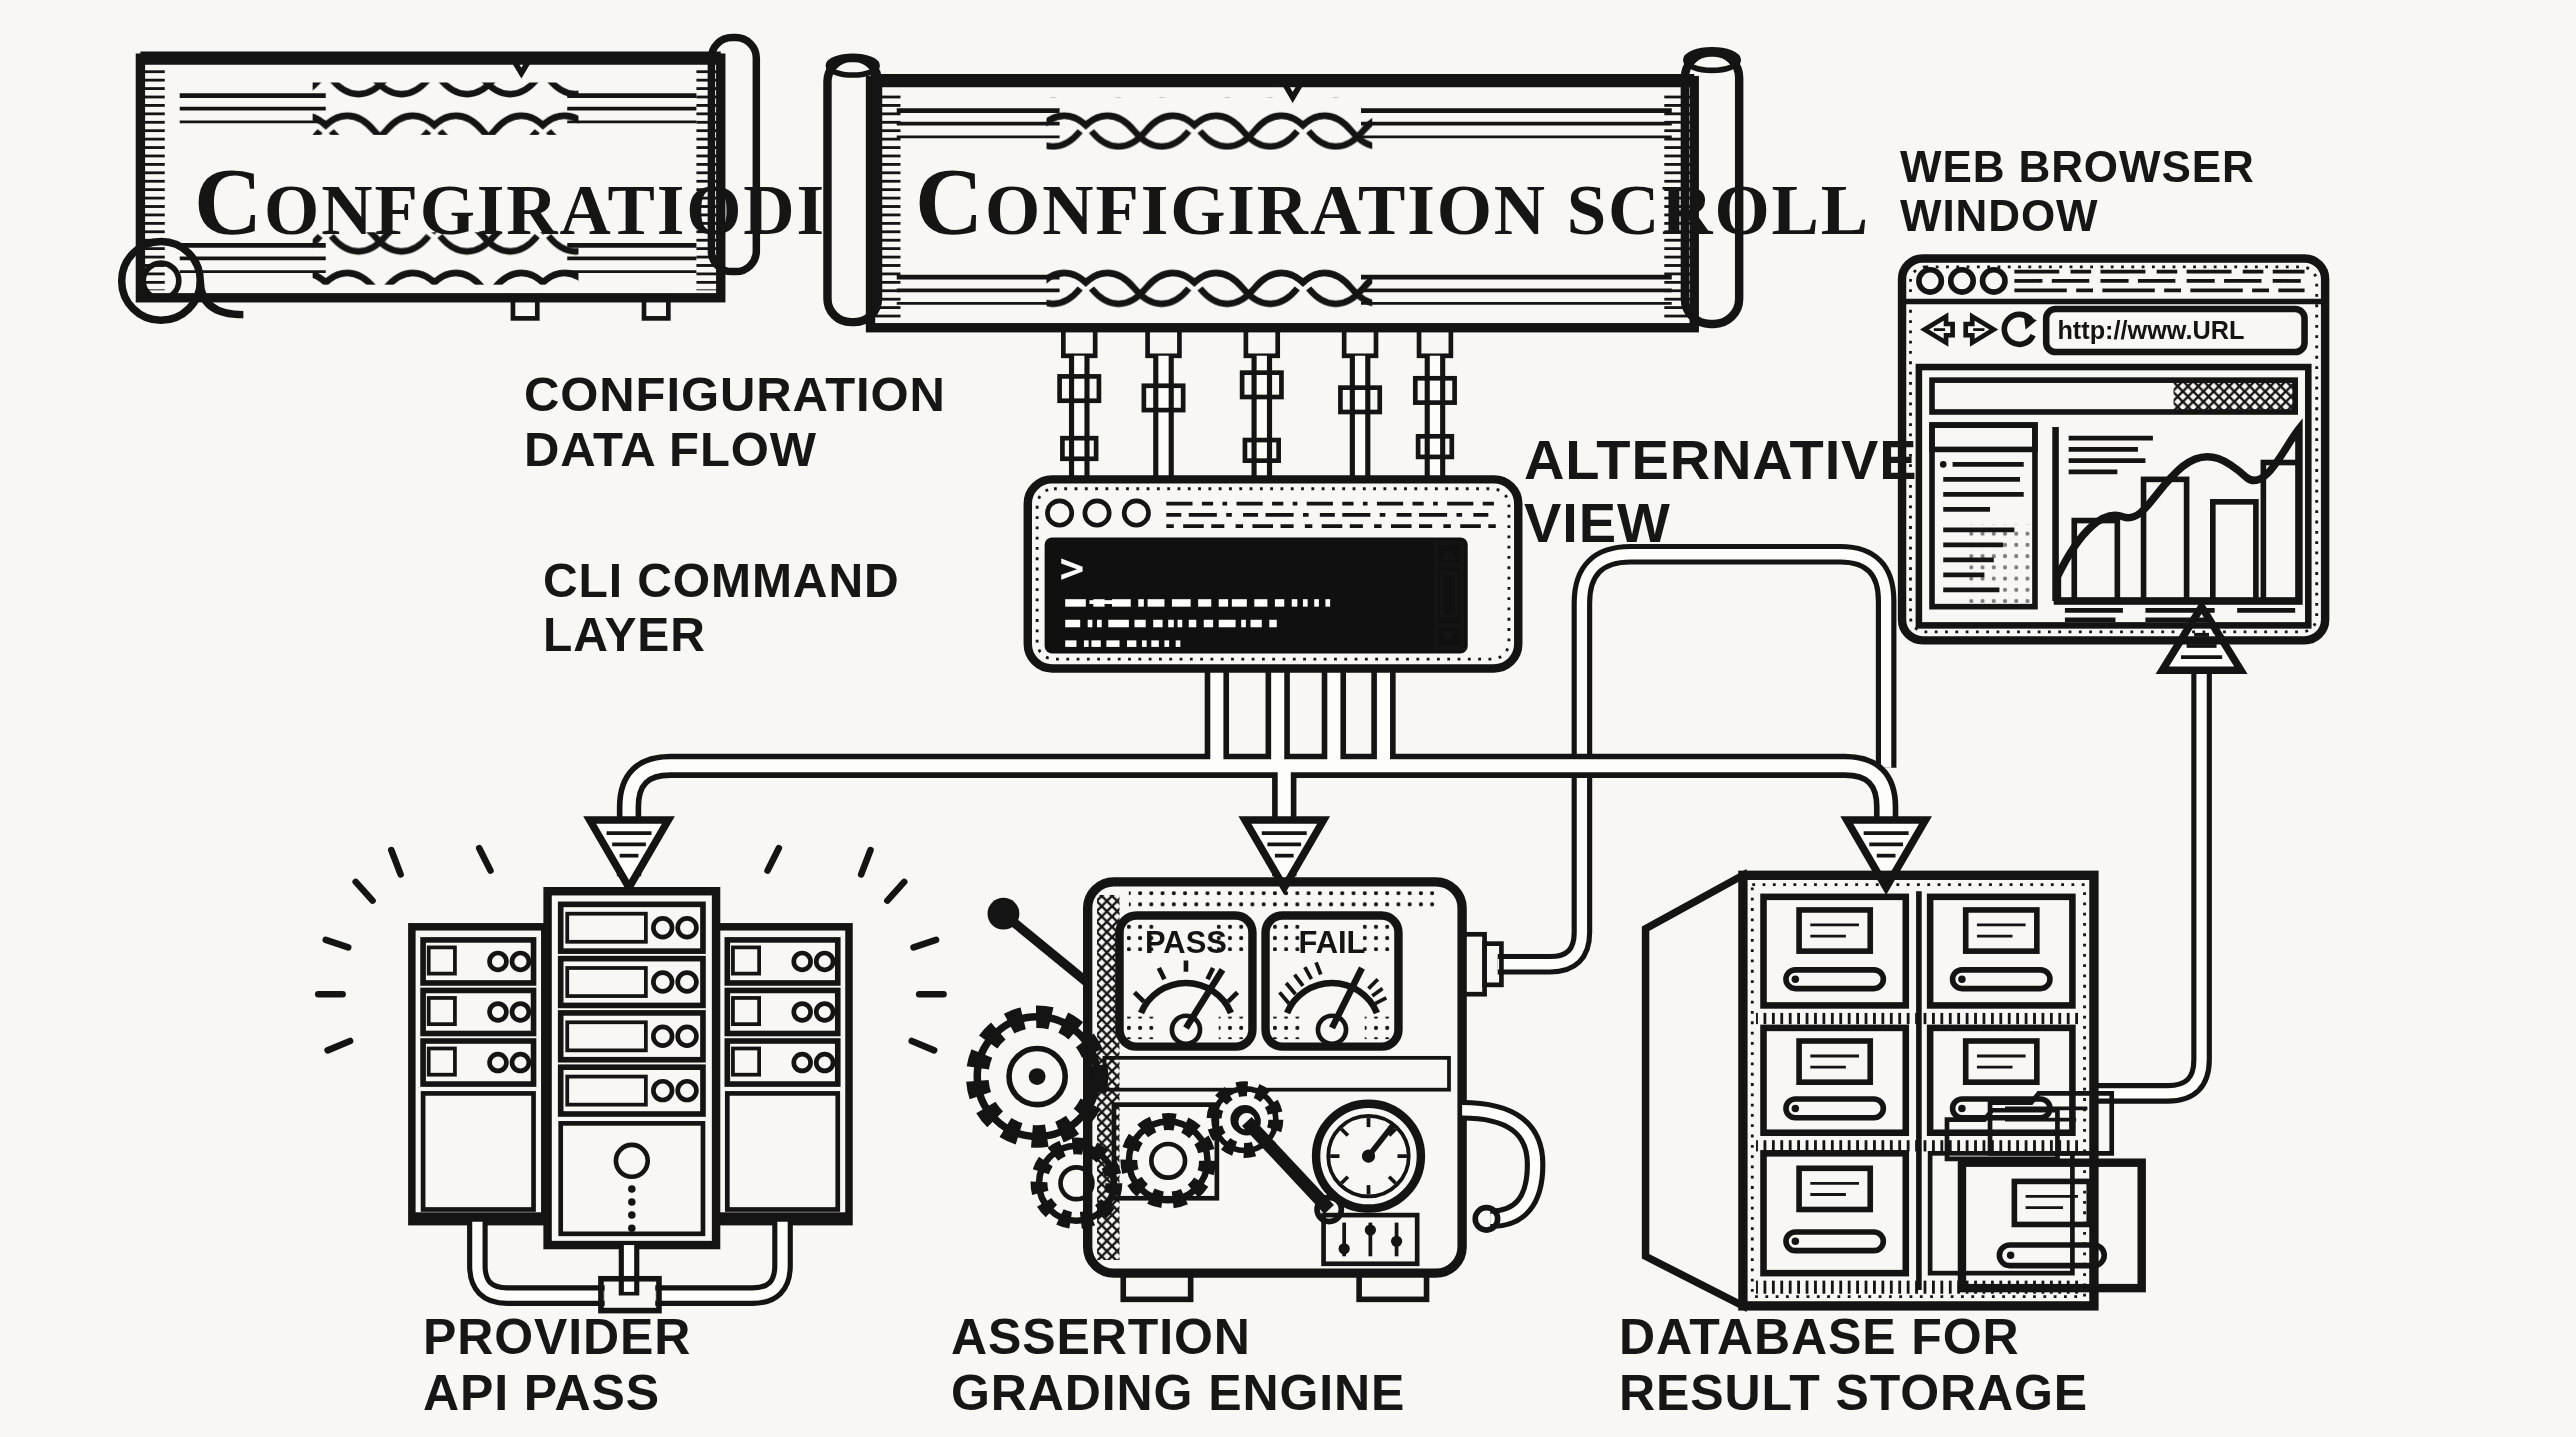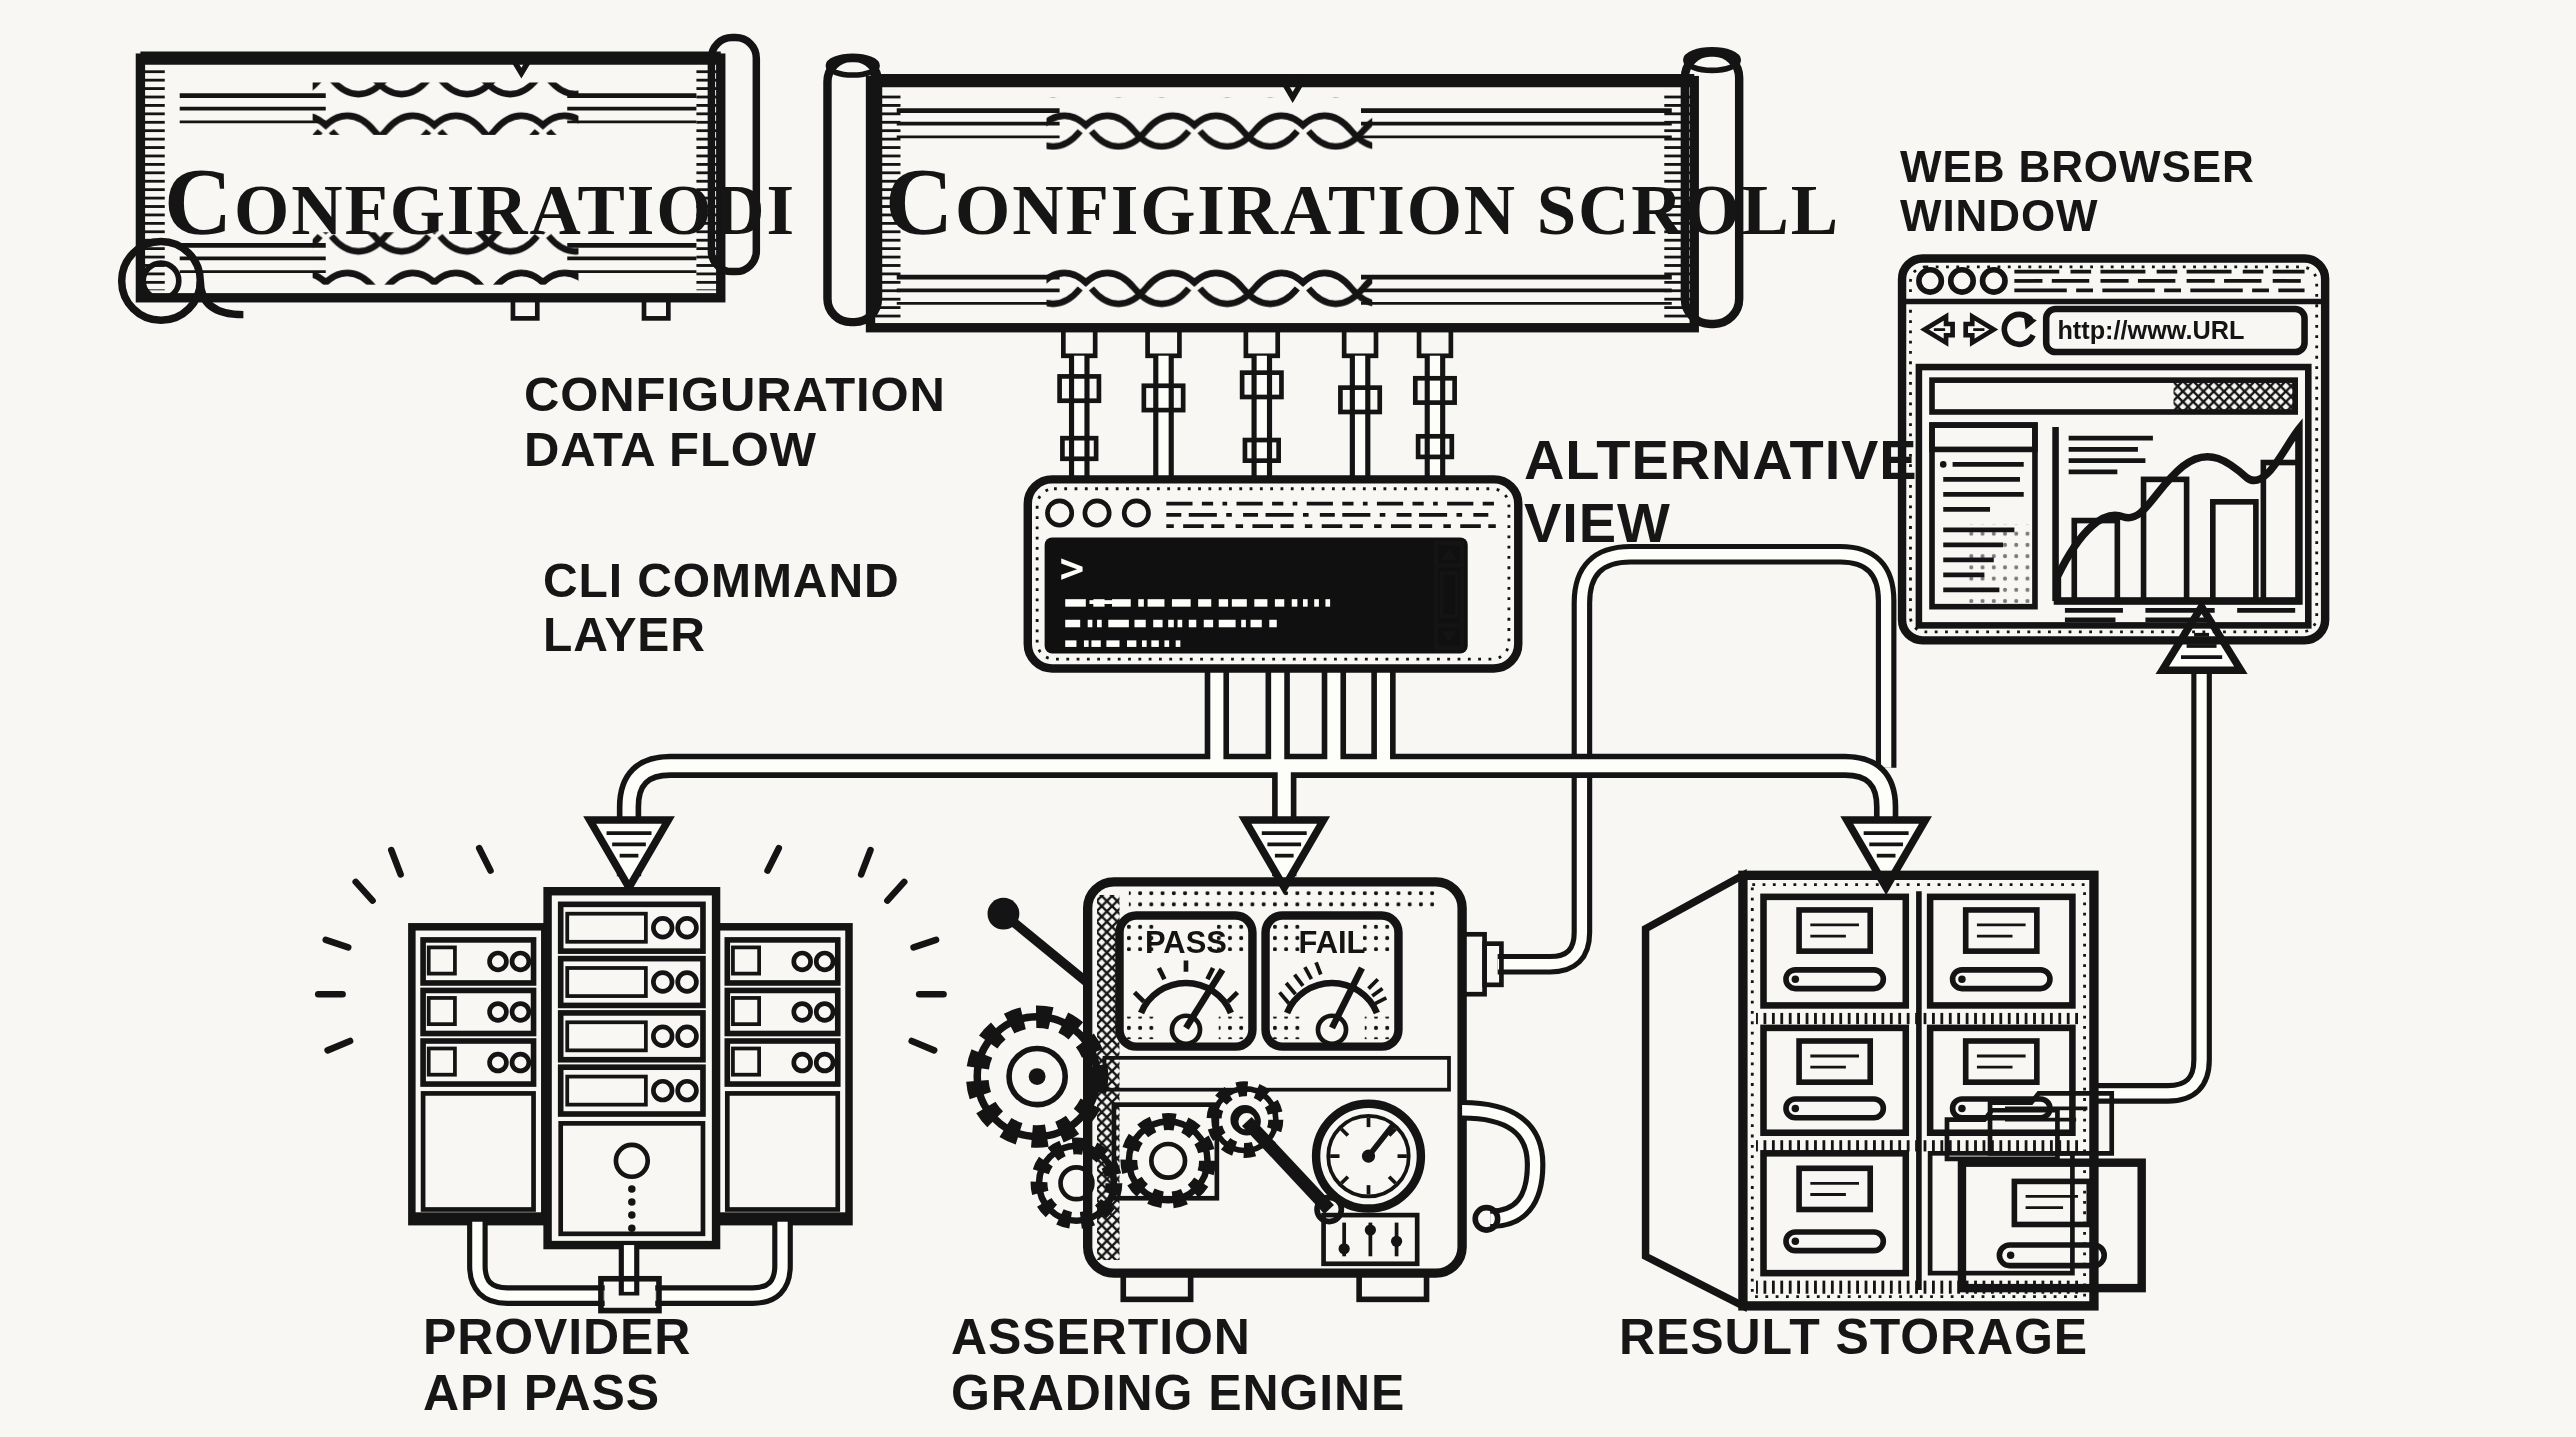--- a/index.html
+++ b/index.html
@@ -3,21 +3,21 @@
 <meta charset="utf-8">
 <style>
   html,body{margin:0;padding:0;background:#f8f7f4;}
   #stage{position:relative;width:2576px;height:1438px;background:#f8f7f4;overflow:hidden;
          font-family:"Liberation Sans",sans-serif;color:#141414;}
   #art{position:absolute;left:0;top:0;}
   .lbl{position:absolute;font-weight:700;line-height:1.12;
        letter-spacing:0.9px;color:#161616;}
   .lbl div{white-space:nowrap;}
   .scroll-title{position:absolute;text-align:left;font-family:"Liberation Serif",serif;
-       font-weight:700;white-space:nowrap;color:#151515;letter-spacing:1.9px;}
+       font-weight:700;white-space:nowrap;color:#151515;letter-spacing:1.9px;margin-left:30px;}
   .scroll-title::first-letter{font-size:1.33em;}
   
   .paper{fill:#fdfdf9;}
   .black{fill:#141414;}
   .none{fill:none;}
   .i3{stroke:#141414;stroke-width:3;fill:none;}
   .i4{stroke:#141414;stroke-width:4;fill:none;}
   .i5{stroke:#141414;stroke-width:5;fill:none;}
   .i6{stroke:#141414;stroke-width:6;fill:none;}
   .i7{stroke:#141414;stroke-width:7;fill:none;}
@@ -692,17 +692,18 @@
   <div>PROVIDER</div>
   <div>API PASS</div>
 </div>
 
 <div class="lbl" style="left:951px;top:1309px;width:510px;font-size:50px;">
   <div>ASSERTION</div>
   <div>GRADING ENGINE</div>
 </div>
 
 <div class="lbl" style="left:1619px;top:1309px;width:510px;font-size:50px;">
+  <div>DATABASE FOR</div>
   <div>RESULT STORAGE</div>
 </div>
 
 </div>
 
 
 </body></html>

